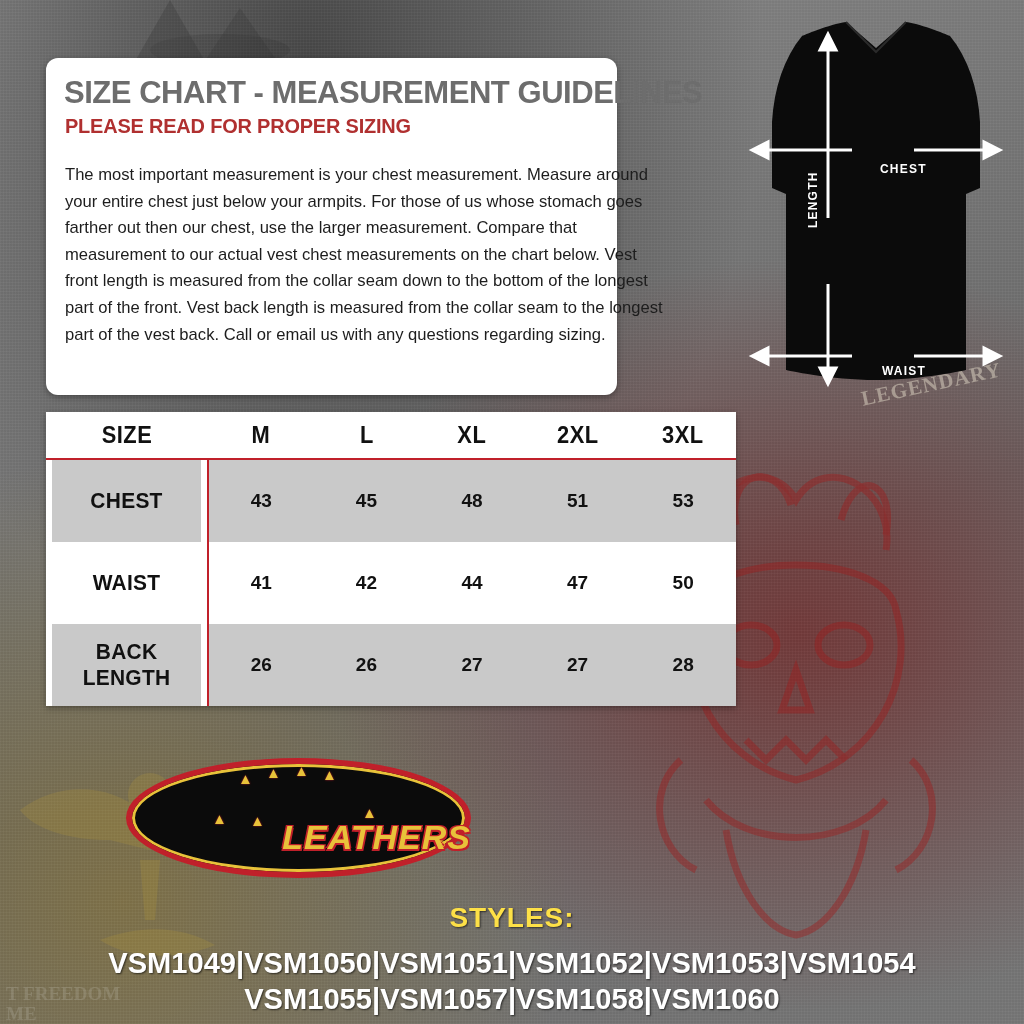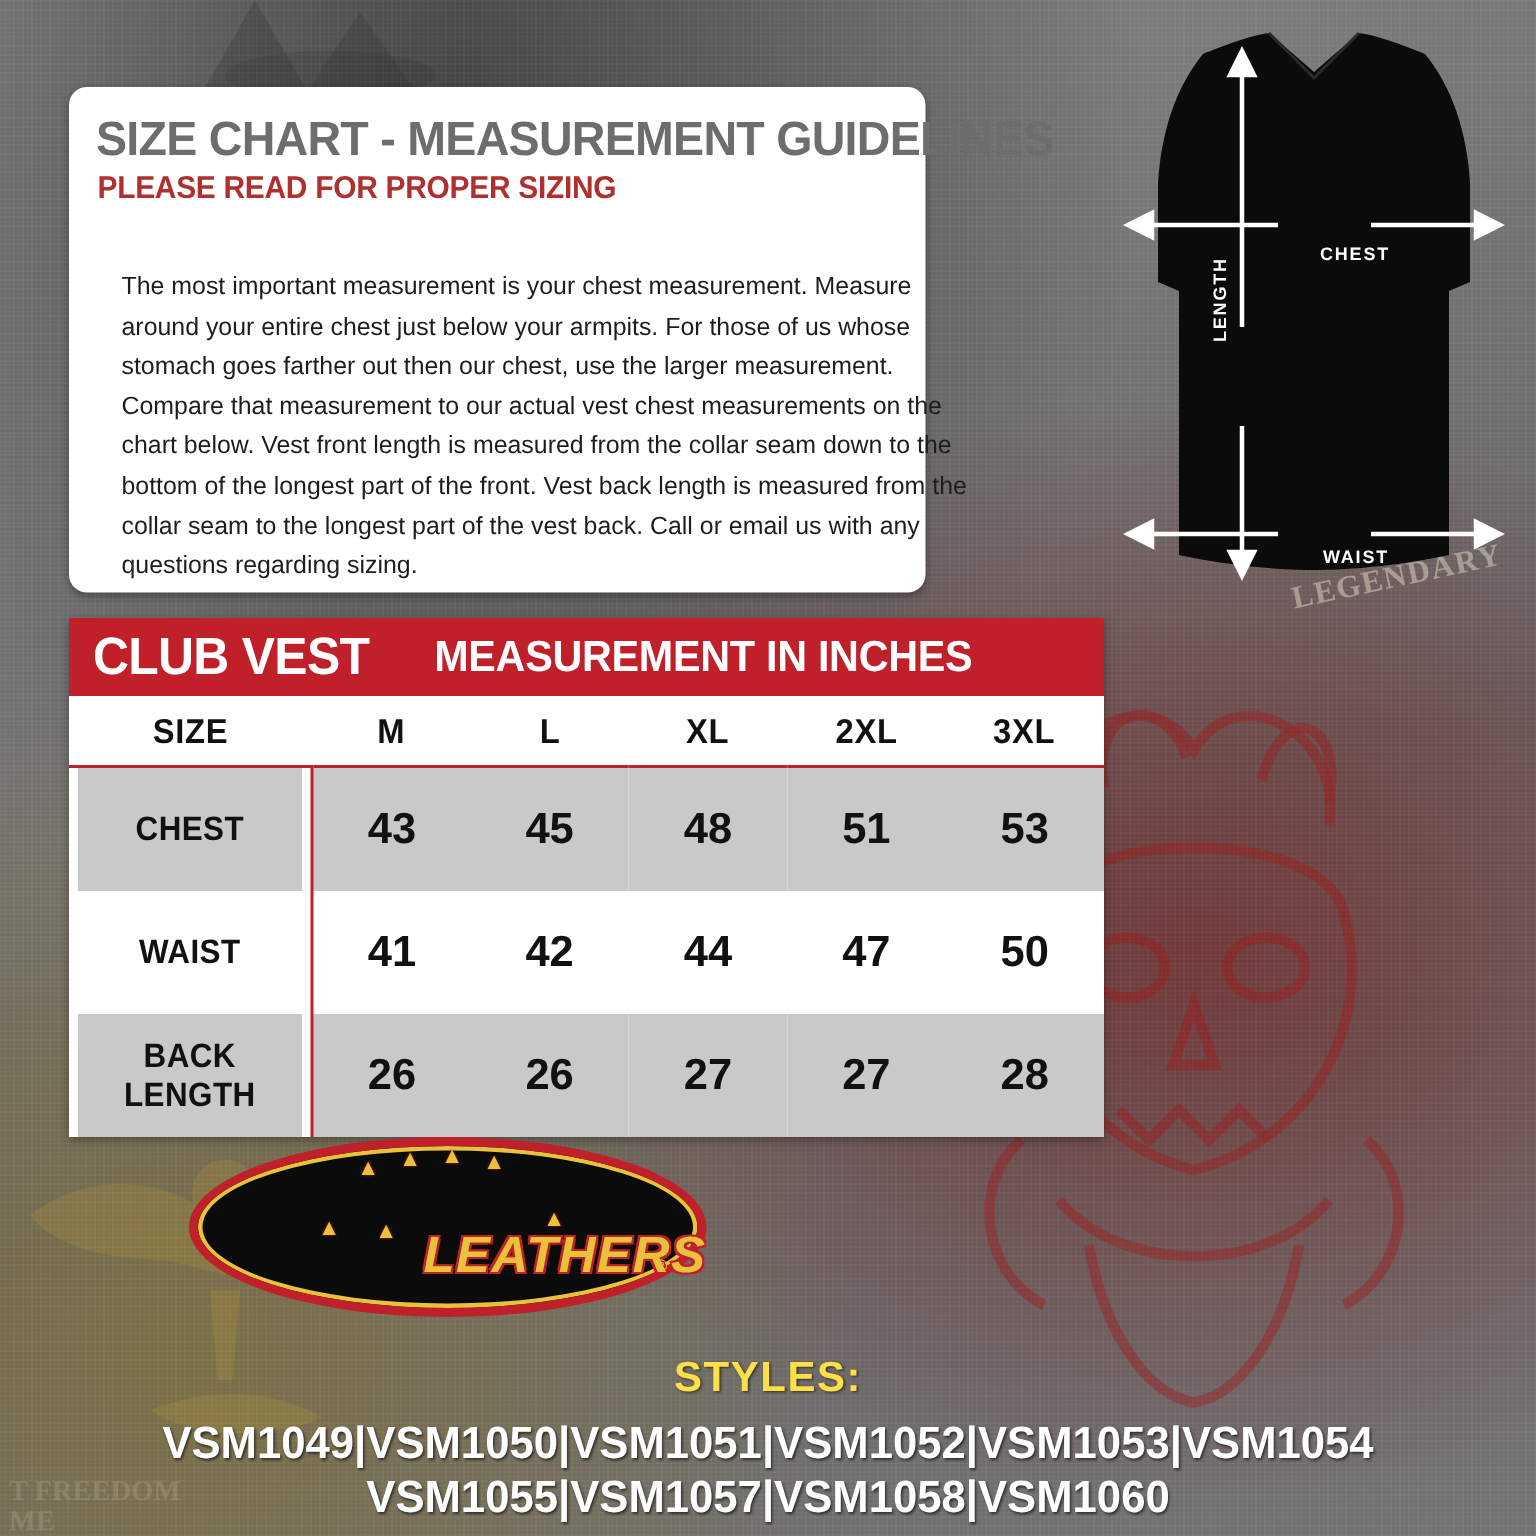--- a/index.html
+++ b/index.html
@@ -111,21 +111,21 @@
   }
   .info-body {
     position: absolute;
     left: 19px;
     top: 104px;
     width: 600px;
     font-size: 16.6px;
     line-height: 26.6px;
     color: #1d1d1d;
   }
-  .info-body p { margin: 16px; }
+  .info-body p { margin: 0; }
 
   
   .vest-wrap {
     position: absolute;
     left: 742px;
     top: 18px;
     width: 268px;
     height: 380px;
   }
   .vest-label {
@@ -191,21 +191,21 @@
   }
   table.sizes col.lbl { width: 162px; }
   table.sizes tr.head th {
     font-size: 23px;
     height: 44px;
     border-bottom: 2px solid #c0202a;
     letter-spacing: 0.5px;
     transform: scaleX(0.95);
   }
   table.sizes tr.row td {
-    font-size: 29px;
+    font-size: 19px;
     height: 80px;
   }
   table.sizes tr.row td.lbl {
     font-size: 22.5px;
     letter-spacing: 0.3px;
     transform: scaleX(0.93);
   }
   table.sizes tr.row.alt td { background: #c9c9c9; }
   table.sizes tr.row td.lbl { border-right: 2px solid #c0202a; }
 
@@ -365,24 +365,20 @@
       <rect x="110" y="125" width="62" height="16" fill="#0b0b0b"></rect>
       <rect x="110" y="331" width="62" height="16" fill="#0b0b0b"></rect>
       <rect x="78" y="200" width="17" height="66" fill="#0b0b0b"></rect>
     </svg>
     <div class="vest-label chest">CHEST</div>
     <div class="vest-label waist">WAIST</div>
     <div class="vest-label length">LENGTH</div>
   </div>
 
   <div class="chart">
-    <div class="chart-header">
-      <span class="club">CLUB VEST</span>
-      <span class="meas">MEASUREMENT IN INCHES</span>
-    </div>
     <table class="sizes">
       <colgroup>
         <col class="lbl">
           <col>
           <col>
           <col>
           <col>
           <col>
       </colgroup>
       <tbody>

